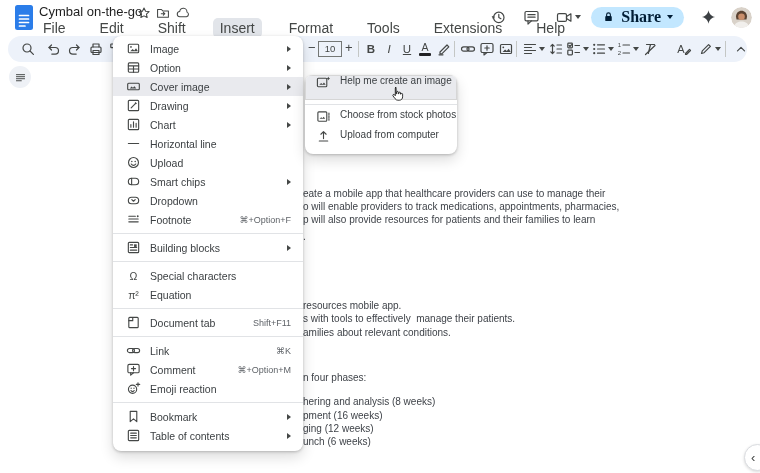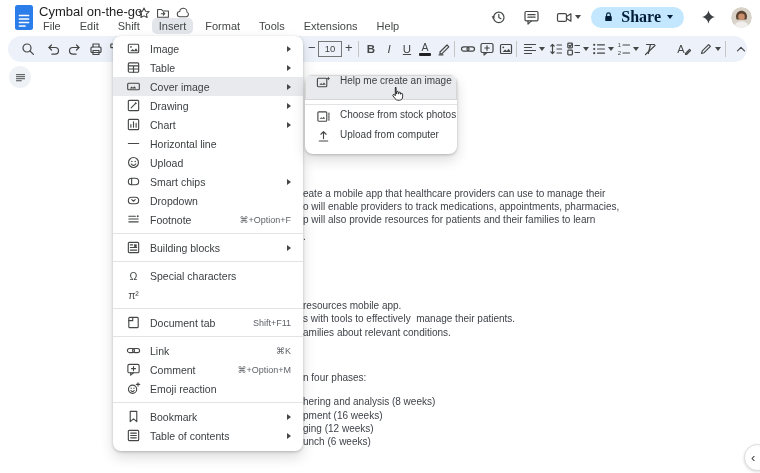--- a/index.html
+++ b/index.html
@@ -2,21 +2,21 @@
 <html><head>
 <meta charset="utf-8">
 <style>
   html,body{margin:0;padding:0;background:#fff;}
   #stage{position:relative;width:760px;height:473px;overflow:hidden;background:#fff;
          font-family:"Liberation Sans",sans-serif;color:#1f1f1f;}
   
   .docs-logo{position:absolute;left:14px;top:4px;width:20px;height:27px;}
   .title-text{position:absolute;left:39px;top:4px;font-size:13px;color:#1f1f1f;white-space:nowrap;}
   .title-ico{position:absolute;top:6px;width:14px;height:14px;}
-  .menubar{position:absolute;left:36px;top:18px;display:flex;gap:5px;font-size:11px;color:#444746;}
+  .menubar{position:absolute;left:36px;top:18px;display:flex;gap:20px;font-size:14px;color:#444746;}
   .mb-item{padding:2px 7px;border-radius:5px;cursor:default;}
   .mb-item.active{background:#e2e5ea;}
   .hdr-right{position:absolute;right:8px;top:5px;height:24px;display:flex;align-items:center;}
   .hico{width:17px;height:17px;margin:0 8px;}
   .share-pill{display:flex;align-items:center;gap:6px;height:21px;padding:0 11px;border-radius:11px;margin:0 8px;}
   .share-label{font-size:16px;font-weight:bold;font-family:Liberation Serif, serif;}
   .avatar{width:21px;height:21px;border-radius:50%;overflow:hidden;margin-left:6px;}
   .caret{width:0;height:0;border-left:3.5px solid transparent;border-right:3.5px solid transparent;border-top:4px solid #444746;}
   
   .toolbar{position:absolute;left:8px;top:36px;width:739px;height:26px;border-radius:13px;}
@@ -315,21 +315,21 @@
       <span class="mlabel">Image</span>
         <span class="tri"></span>
     </div>
     <div class="mrow">
       <span class="micon">
           <svg width="15" height="15" viewBox="0 0 16 16">
             <rect class="st" x="2.5" y="3" width="11" height="10" rx="1"></rect>
             <path class="st" d="M2.5 6.3h11M2.5 9.6h11M8 6.3v6.7"></path>
           </svg>
         </span>
-      <span class="mlabel">Table</span>
+      <span class="mlabel">Option</span>
         <span class="tri"></span>
     </div>
     <div class="mrow hl">
       <span class="micon">
           <svg width="15" height="15" viewBox="0 0 16 16">
             <rect class="st" x="1.8" y="4.5" width="12.4" height="7" rx="1"></rect>
             <path class="fl" d="M4 10l2-2 1.4 1.4 1.6-1.8 2 2.4z"></path>
           </svg>
         </span>
       <span class="mlabel">Cover image</span>
@@ -416,20 +416,21 @@
       <span class="mlabel">Building blocks</span>
         <span class="tri"></span>
     </div>
     <div class="mdivider"></div>
     <div class="mrow">
       <span class="micon">Ω</span>
       <span class="mlabel">Special characters</span>
     </div>
     <div class="mrow">
       <span class="micon">π²</span>
+      <span class="mlabel">Equation</span>
     </div>
     <div class="mdivider"></div>
     <div class="mrow">
       <span class="micon">
           <svg width="15" height="15" viewBox="0 0 16 16">
             <rect class="st" x="3" y="2.5" width="10" height="11" rx="1"></rect>
             <path class="st" d="M3 6h4.2V2.6"></path>
           </svg>
         </span>
       <span class="mlabel">Document tab</span>

